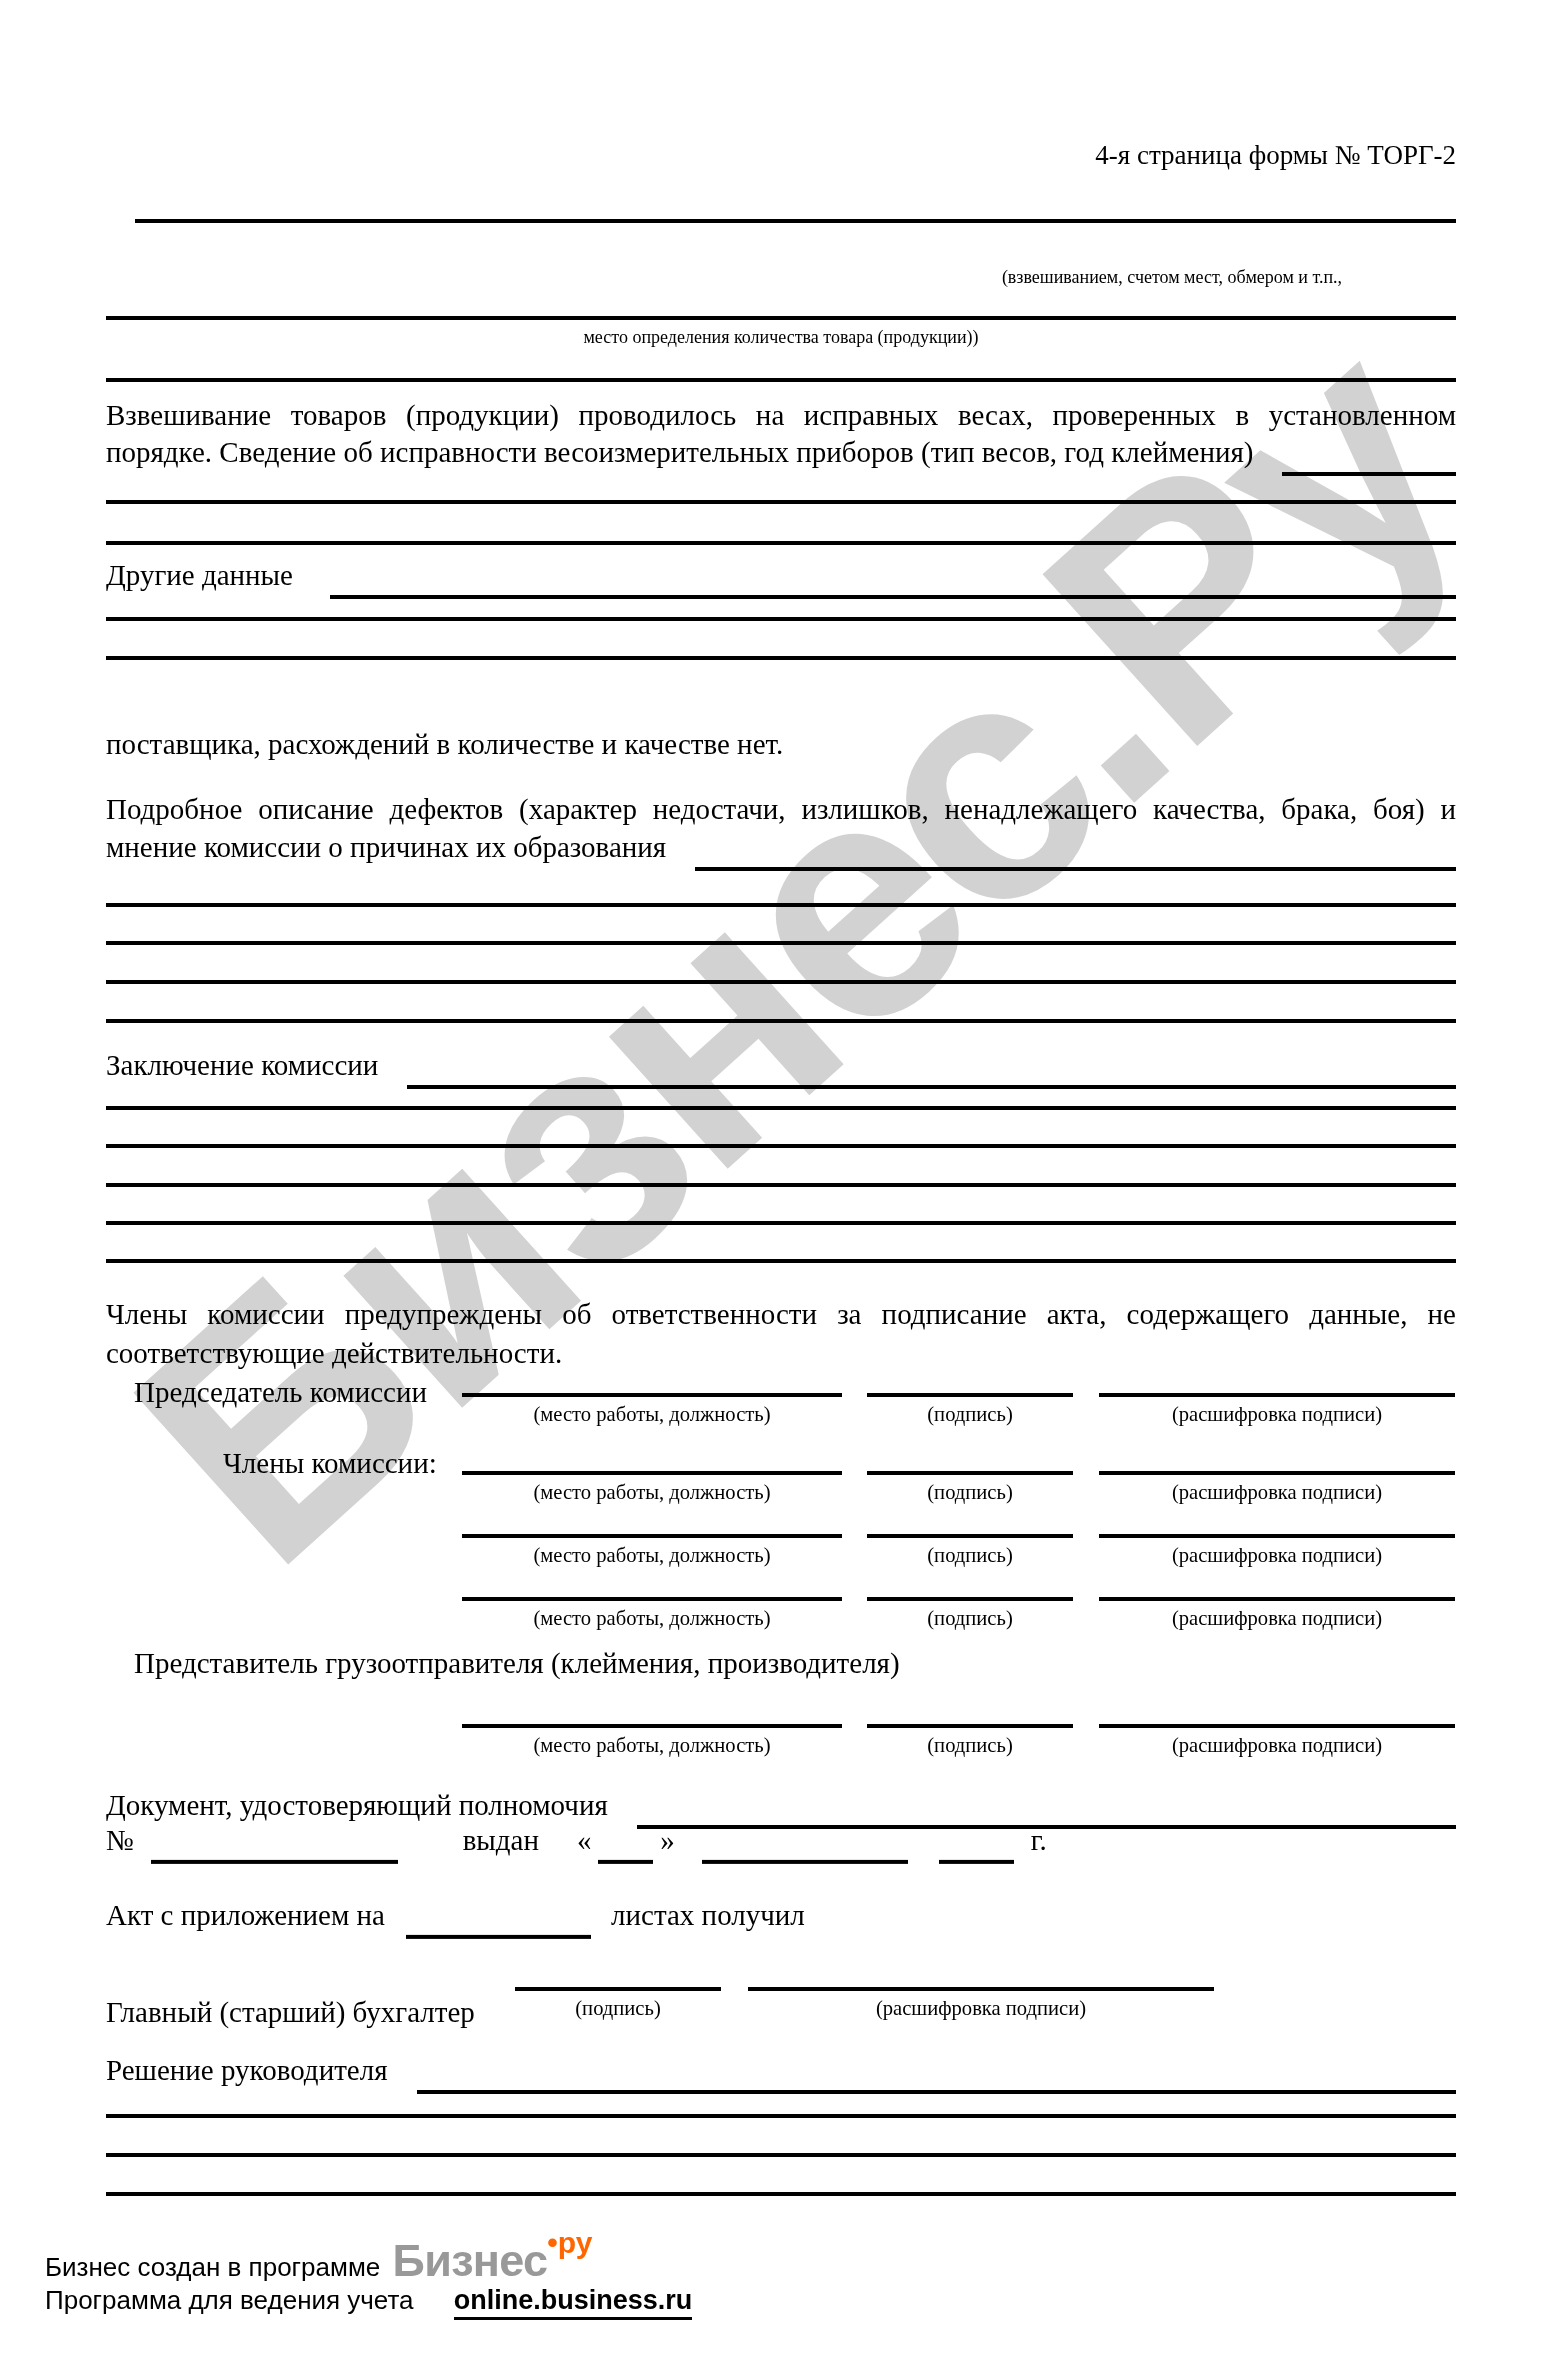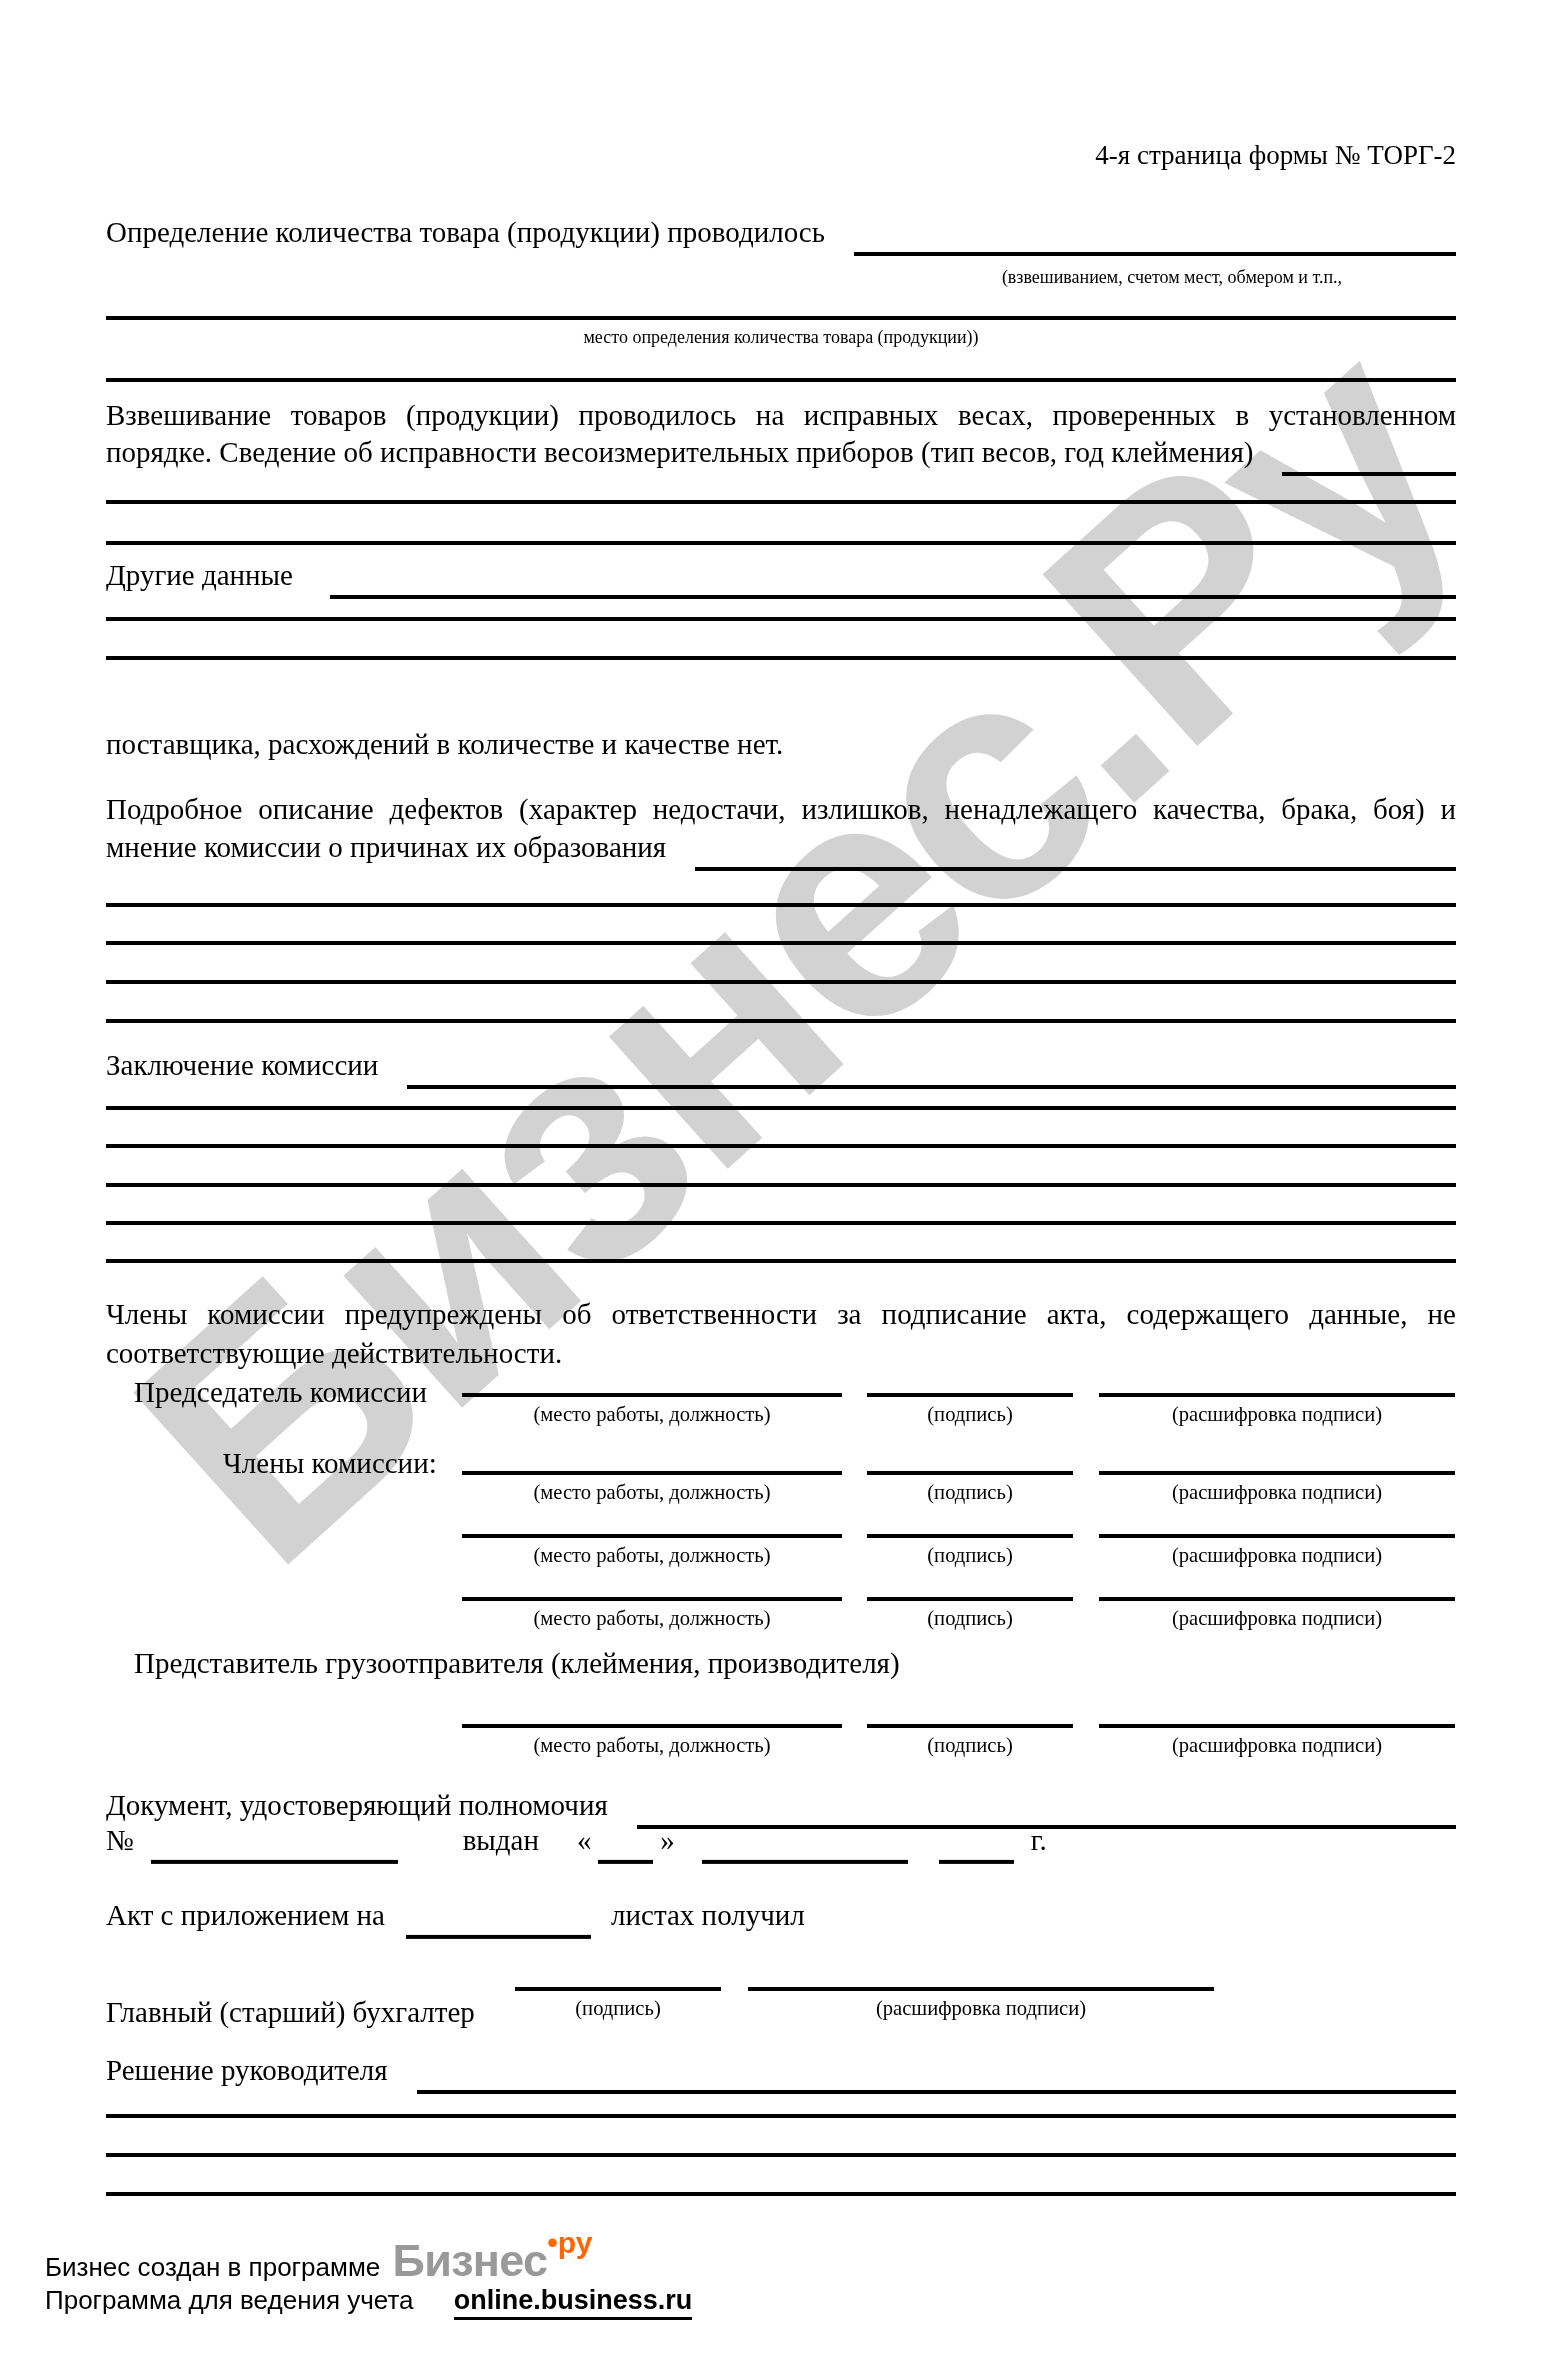--- a/index.html
+++ b/index.html
@@ -44,21 +44,20 @@
 </head>
 <body>
 
 <div id="page">
 
   <div class="watermark" style="color:#d2d2d2;">Бизнес.Ру</div>
 
   <div class="hdr">4-я страница формы № ТОРГ-2</div>
 
   <div class="row" style="top:216px;">
-    <span>Определение количества товара (продукции) проводилось</span>
     <span class="fill"></span>
   </div>
   <div class="cap" style="top:267px; left:888px; width:568px;">(взвешиванием, счетом мест, обмером и т.п.,</div>
 
   <div class="rule" style="top:316px;"></div>
   <div class="cap" style="top:327px; left:106px; width:1350px;">место определения количества товара (продукции))</div>
   <div class="rule" style="top:378px;"></div>
 
   <div class="jline" style="top:399px;">Взвешивание товаров (продукции) проводилось на исправных весах, проверенных в установленном</div>
   <div class="row" style="top:436px;">

